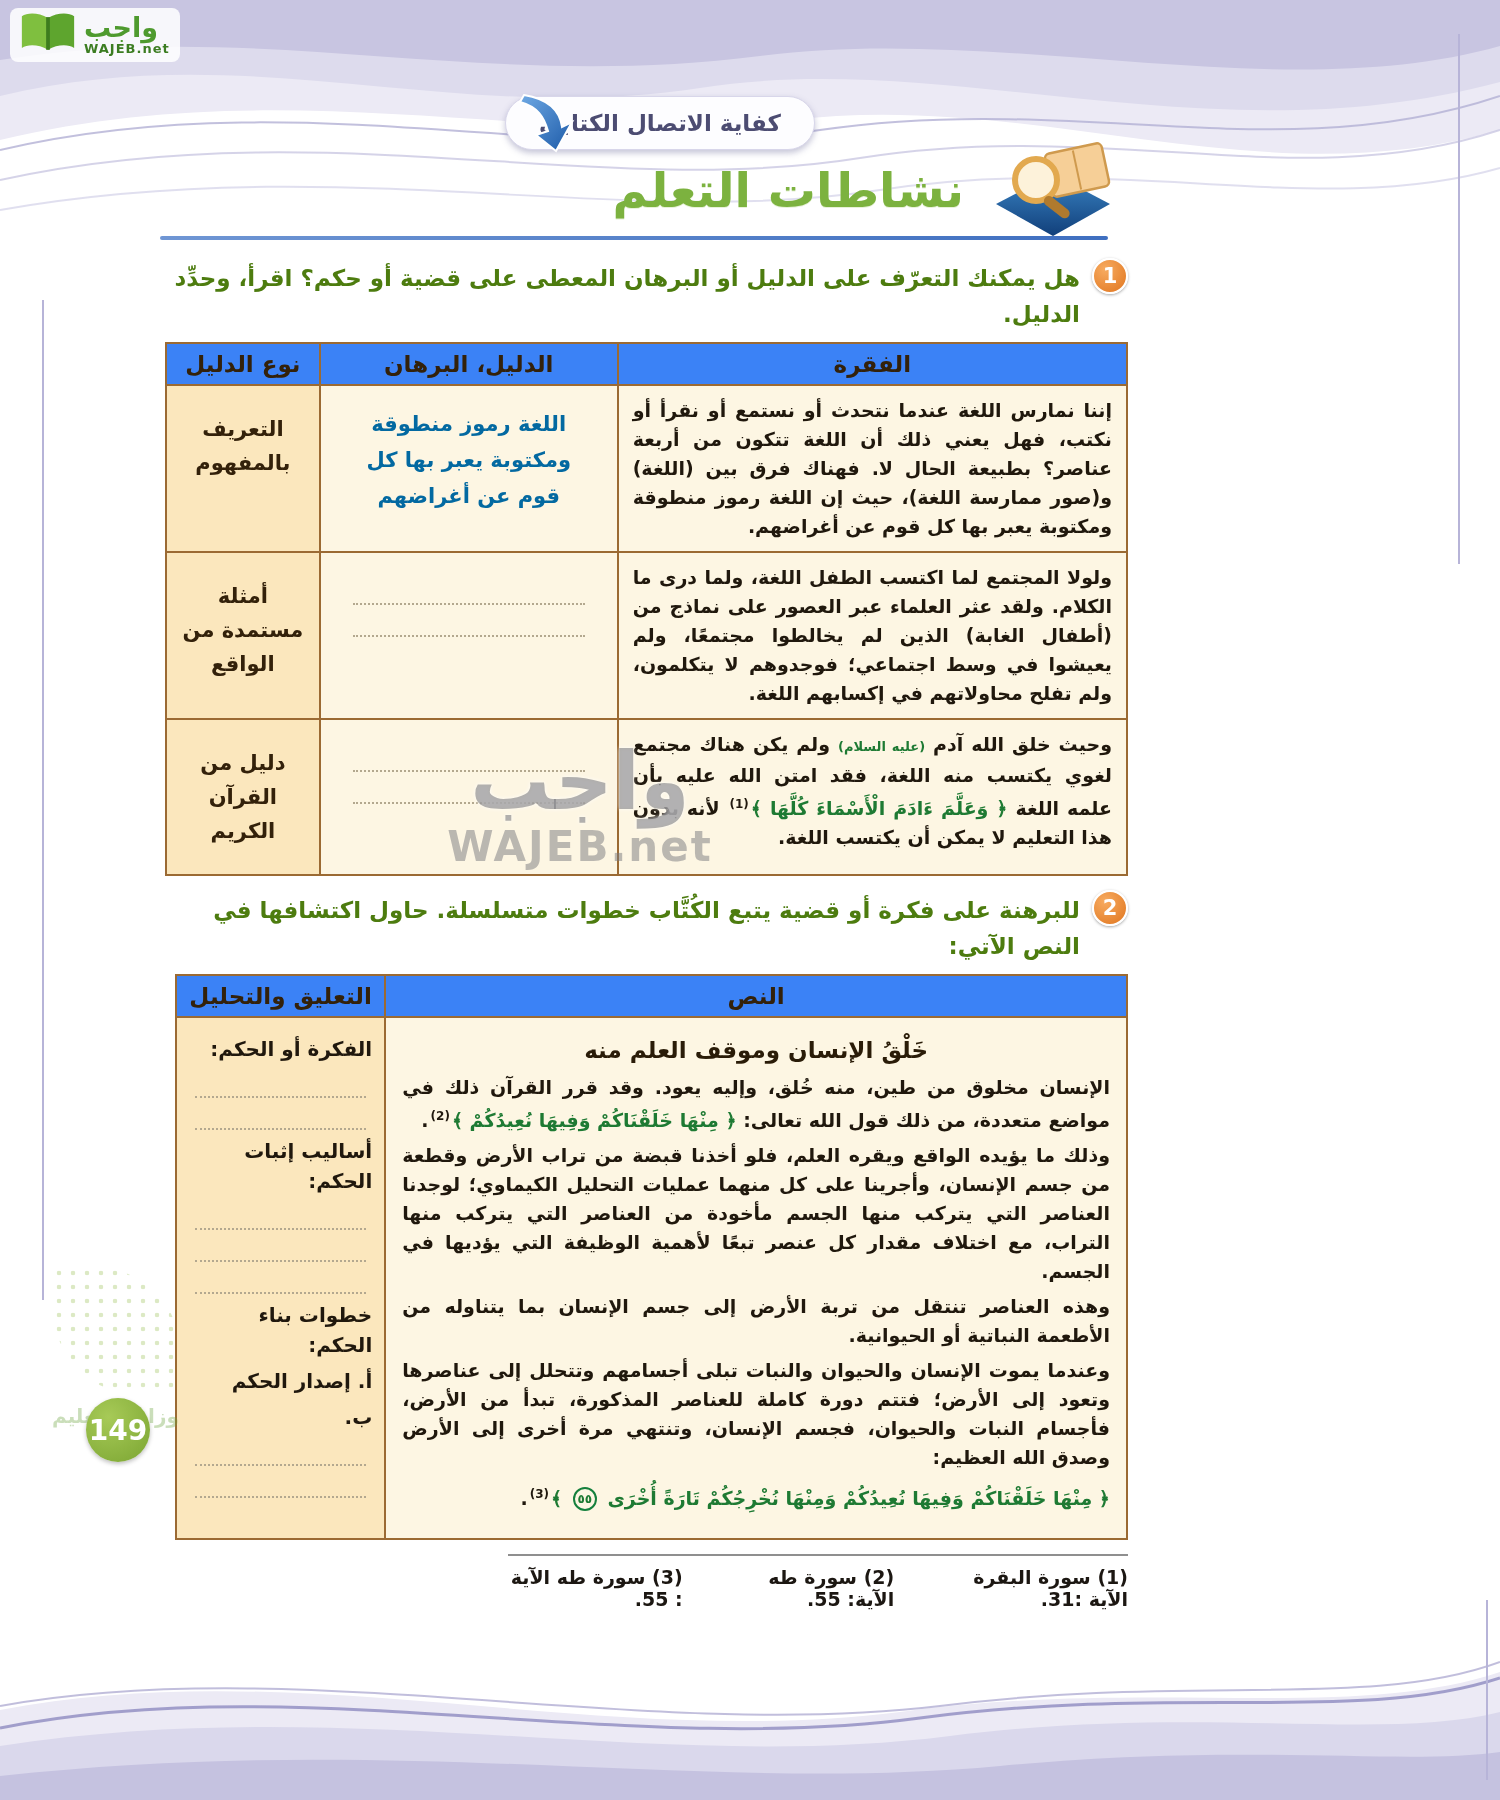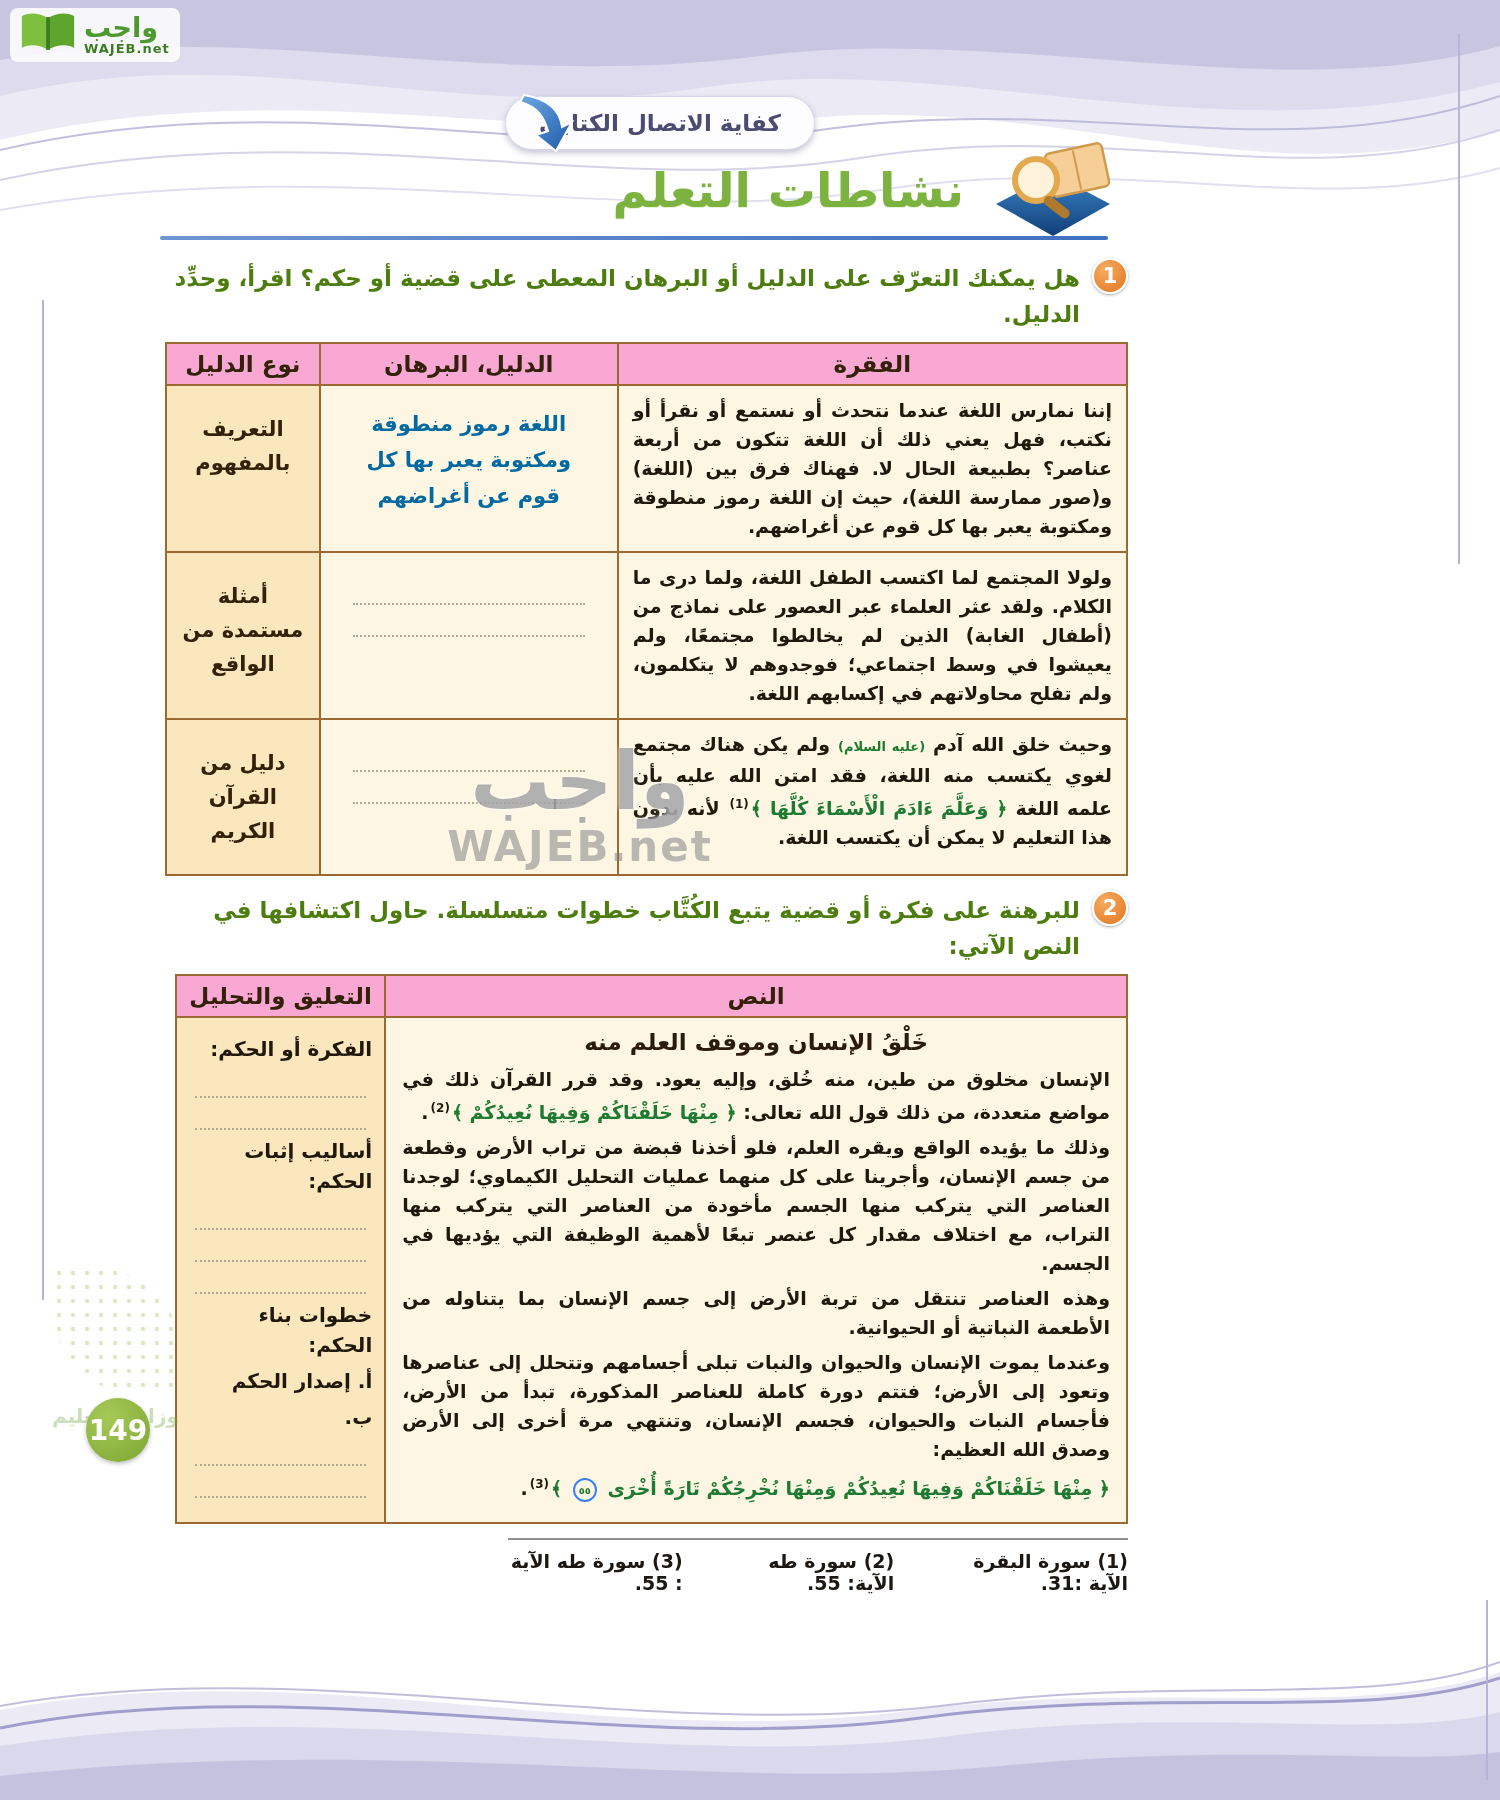--- a/index.html
+++ b/index.html
@@ -36,38 +36,38 @@
   .title-rule { position:absolute; top:236px; left:160px; width:948px; height:4px; background:linear-gradient(to left,#3f6fc0,#6f96d4); border-radius:2px; }
 
   
   .content { position:absolute; top:252px; left:165px; width:963px; direction:rtl; text-align:right; }
   .q-row { display:flex; align-items:flex-start; gap:12px; margin:6px 0 10px 0; }
   .qnum { flex:0 0 auto; width:36px; height:36px; border-radius:50%; background:radial-gradient(circle at 35% 30%,#f7ab60,#e0751e); border:2px solid #fff; box-shadow:0 1px 3px rgba(0,0,0,.35); color:#fff; font-weight:bold; font-size:21px; display:flex; align-items:center; justify-content:center; }
   .q-text { font-size:23px; font-weight:bold; color:#4d7c0f; line-height:36px; padding-top:2px; }
 
   table { width:100%; border-collapse:collapse; direction:rtl; }
   table, th, td { border:2px solid #9b6a33; }
-  th { background:#f9a8d4; font-size:23px; font-weight:bold; color:#33210a; padding:7px 6px; text-align:center; }
+  th { background:#3b82f6; font-size:23px; font-weight:bold; color:#33210a; padding:7px 6px; text-align:center; }
   td { vertical-align:top; }
   td.type-cell { background:#fbe7bd; font-size:21px; font-weight:bold; color:#33210a; text-align:center; padding:26px 8px; line-height:34px; }
   td.evidence-cell { background:#fdf6e3; font-size:21px; font-weight:bold; text-align:center; padding:20px 24px; line-height:36px; color:#0369a1; }
   td.paragraph-cell { background:#fdf6e3; font-size:19px; font-weight:bold; text-align:justify; padding:10px 14px; line-height:29px; color:#20180d; }
   .dotline { border-bottom:2px dotted #b3a88f; height:32px; margin:0 8px; }
   .quran { color:#1e7a33; font-weight:bold; }
   .honorific { color:#1e7a33; font-size:13px; font-weight:bold; }
   sup.ref { font-size:12px; font-weight:bold; color:#20180d; margin:0 2px; }
 
   .t2 { margin-top:10px; width:953px; }
   td.analysis-cell { background:#fbe7bd; padding:10px 10px; font-size:20px; }
   .a-label { font-weight:bold; color:#20180d; margin:6px 2px 2px 2px; line-height:30px; }
   td.text-cell { background:#fdf6e3; padding:8px 16px 12px 16px; font-size:19px; font-weight:bold; line-height:29px; color:#20180d; }
-  .text-title { text-align:center; font-size:23px; font-weight:bold; color:#2a1c08; margin:2px 0 8px 0; }
+  .text-title { text-align:center; font-size:23px; font-weight:bold; color:#2a1c08; margin:10px 0 8px 0; }
   .text-cell p { text-align:justify; margin-bottom:6px; }
   .verse-line { text-align:center; margin-top:4px; }
-  .ayah { display:inline-flex; width:24px; height:24px; border:2px solid #3b82f6; border-radius:50%; align-items:center; justify-content:center; font-size:10px; color:#1e7a33; font-weight:bold; margin:0 4px; vertical-align:middle; }
+  .ayah { display:inline-flex; width:24px; height:24px; border:2px solid #15803d; border-radius:50%; align-items:center; justify-content:center; font-size:12px; color:#1e7a33; font-weight:bold; margin:9px 4px; vertical-align:middle; }
 
   .footnotes { margin-top:14px; width:620px; border-top:2px solid #8f8f8f; padding-top:10px; display:flex; gap:42px; font-size:19px; font-weight:bold; color:#1c1712; }
 
   
   .watermark { position:absolute; top:742px; left:420px; width:320px; text-align:center; pointer-events:none; }
   .watermark .wm-ar { font-size:80px; font-weight:bold; color:rgba(95,95,100,.48); text-shadow:0 0 4px rgba(255,255,255,.8); line-height:1; }
   .watermark .wm-en { font-size:42px; font-weight:bold; color:rgba(120,120,126,.5); letter-spacing:2px; }
   .ministry-mark { position:absolute; left:52px; top:1266px; width:170px; height:200px; opacity:.35; pointer-events:none; }
   .ministry-dots { width:130px; height:130px; background:radial-gradient(circle,#9cc359 2px,transparent 2.6px); background-size:14px 14px; border-radius:0 70% 0 70%; }
   .ministry-text { font-size:20px; font-weight:bold; color:#6aa33b; margin-top:8px; }

